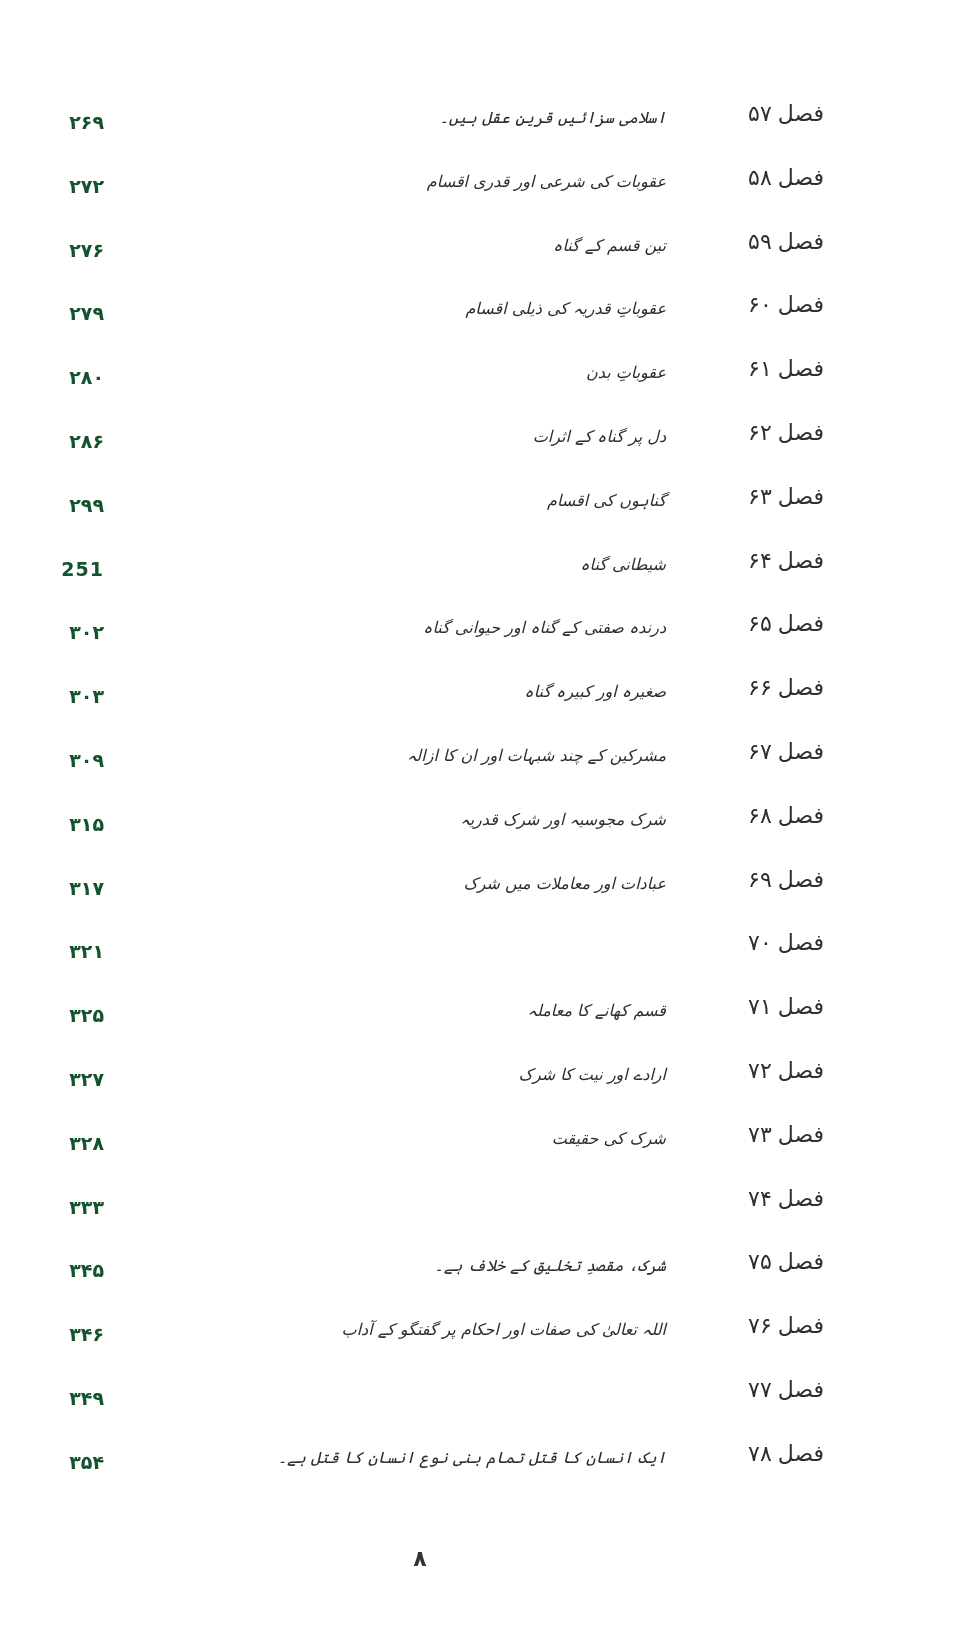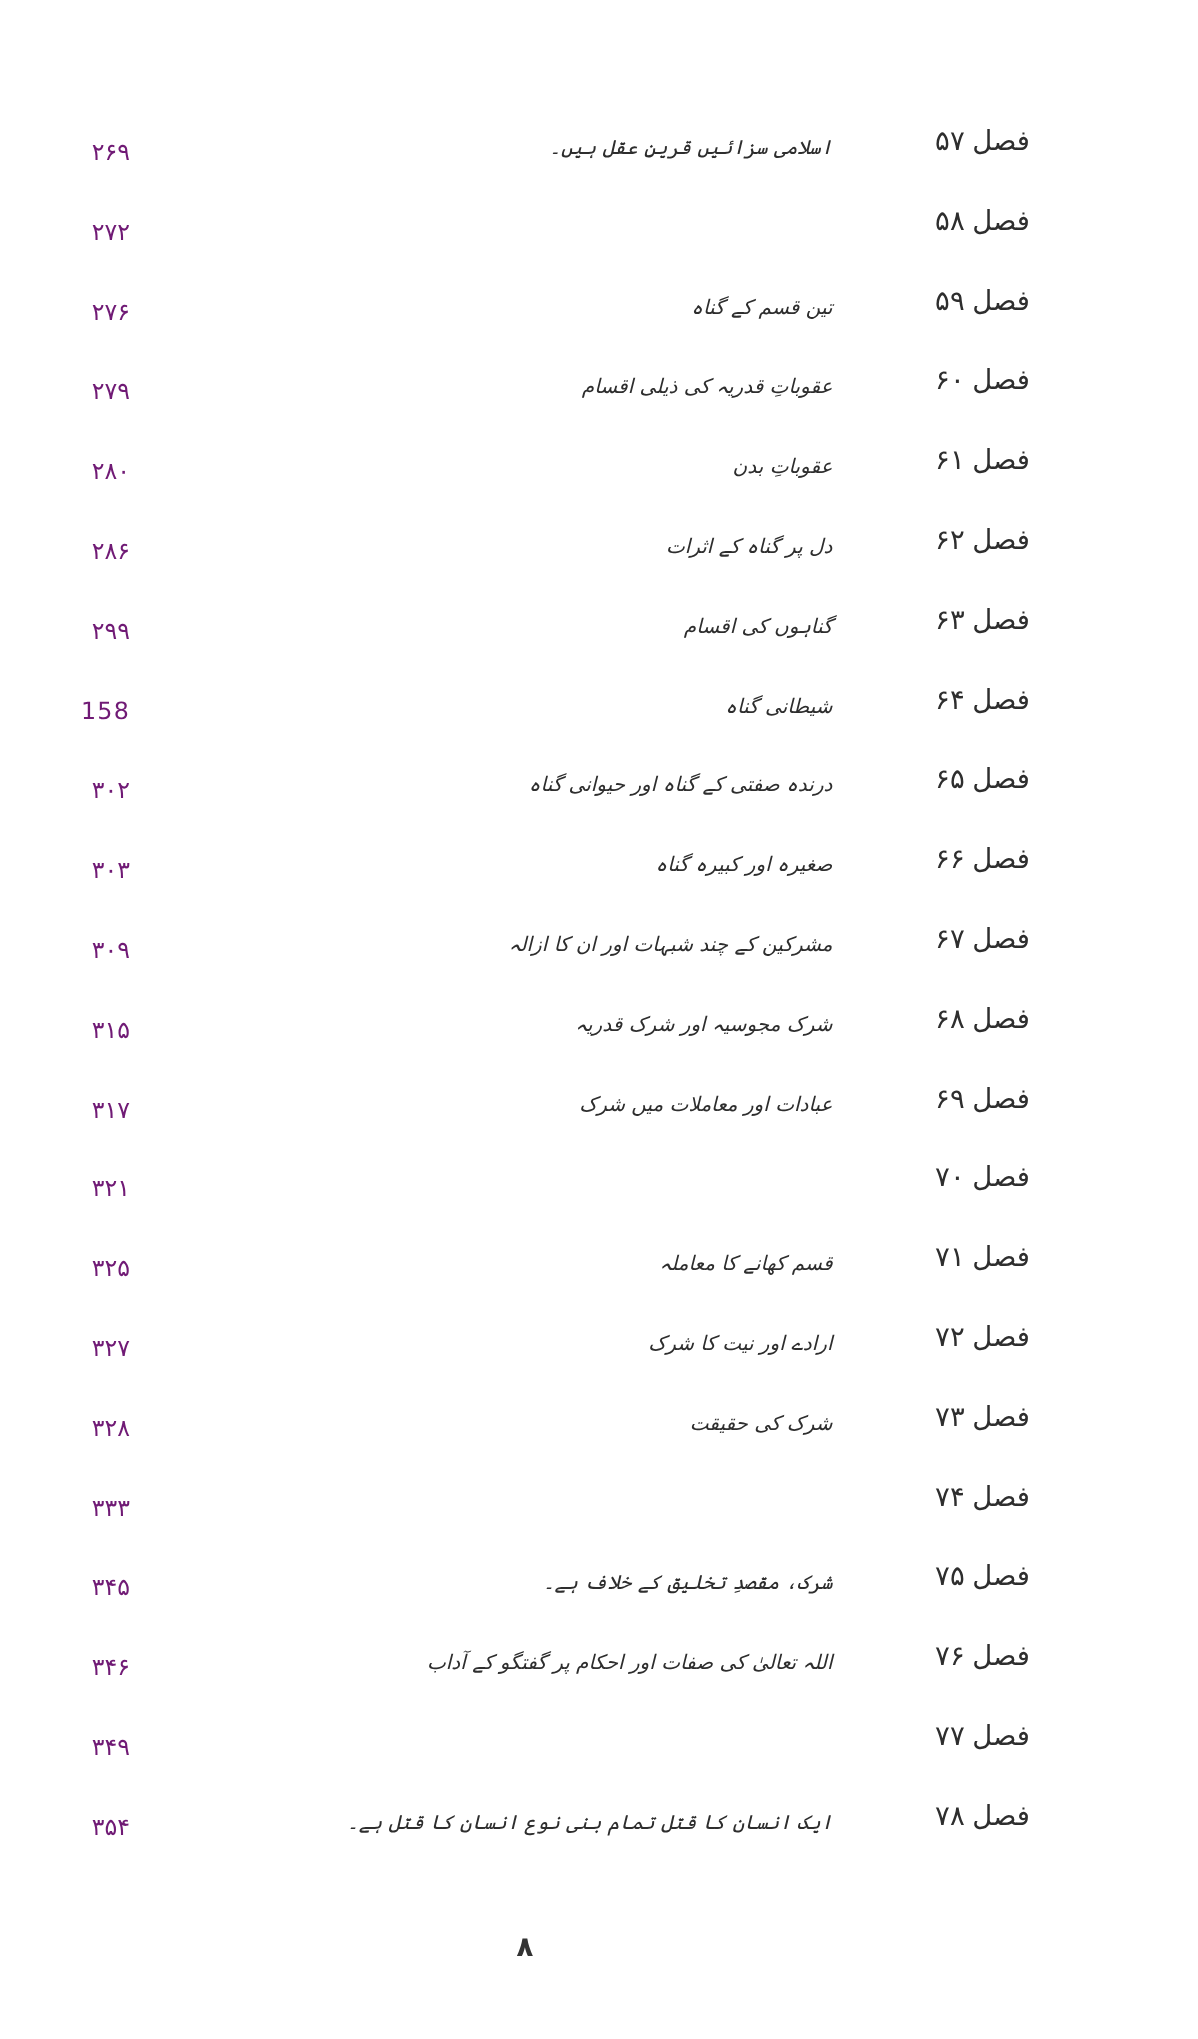--- a/index.html
+++ b/index.html
@@ -48,23 +48,23 @@
     }
     .page {
       position: absolute;
       left: 40px;
       width: 64px;
       top: 12px;
       text-align: right;
       direction: ltr;
       font-size: 19px;
       line-height: 28px;
-      font-weight: normal;
+      font-weight: bold;
       letter-spacing: 1px;
-      color: #701a75;
+      color: #14532d;
     }
     .folio {
       position: absolute;
       top: 1546px;
       left: 405px;
       width: 30px;
       text-align: center;
       font-size: 22px;
       font-weight: bold;
       color: #333333;
@@ -74,20 +74,21 @@
 <body>
 
 <div class="toc">
   <div class="row">
       <span class="chapter"><span class="word">فصل</span><span>۵۷</span></span>
       <span class="title">اسلامی سزائیں قرینِ عقل ہیں۔</span>
       <span class="page">۲۶۹</span>
     </div>
   <div class="row">
       <span class="chapter"><span class="word">فصل</span><span>۵۸</span></span>
+      <span class="title">عقوبات کی شرعی اور قدری اقسام</span>
       <span class="page">۲۷۲</span>
     </div>
   <div class="row">
       <span class="chapter"><span class="word">فصل</span><span>۵۹</span></span>
       <span class="title">تین قسم کے گناہ</span>
       <span class="page">۲۷۶</span>
     </div>
   <div class="row">
       <span class="chapter"><span class="word">فصل</span><span>۶۰</span></span>
       <span class="title">عقوباتِ قدریہ کی ذیلی اقسام</span>
@@ -104,21 +105,21 @@
       <span class="page">۲۸۶</span>
     </div>
   <div class="row">
       <span class="chapter"><span class="word">فصل</span><span>۶۳</span></span>
       <span class="title">گناہوں کی اقسام</span>
       <span class="page">۲۹۹</span>
     </div>
   <div class="row">
       <span class="chapter"><span class="word">فصل</span><span>۶۴</span></span>
       <span class="title">شیطانی گناہ</span>
-      <span class="page">158</span>
+      <span class="page">251</span>
     </div>
   <div class="row">
       <span class="chapter"><span class="word">فصل</span><span>۶۵</span></span>
       <span class="title">درندہ صفتی کے گناہ اور حیوانی گناہ</span>
       <span class="page">۳۰۲</span>
     </div>
   <div class="row">
       <span class="chapter"><span class="word">فصل</span><span>۶۶</span></span>
       <span class="title">صغیرہ اور کبیرہ گناہ</span>
       <span class="page">۳۰۳</span>

